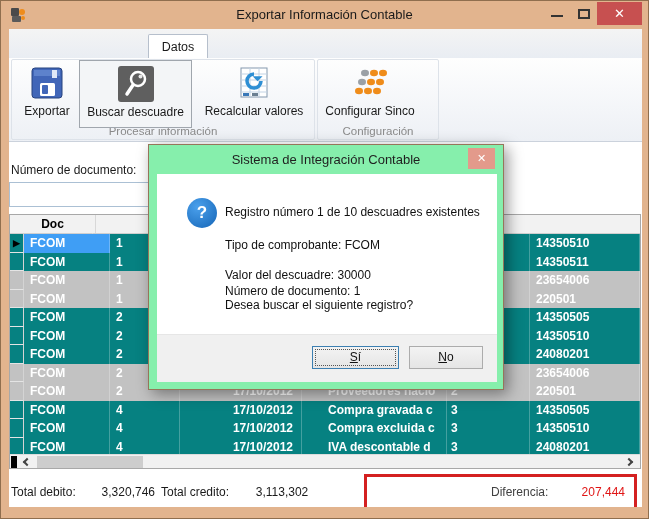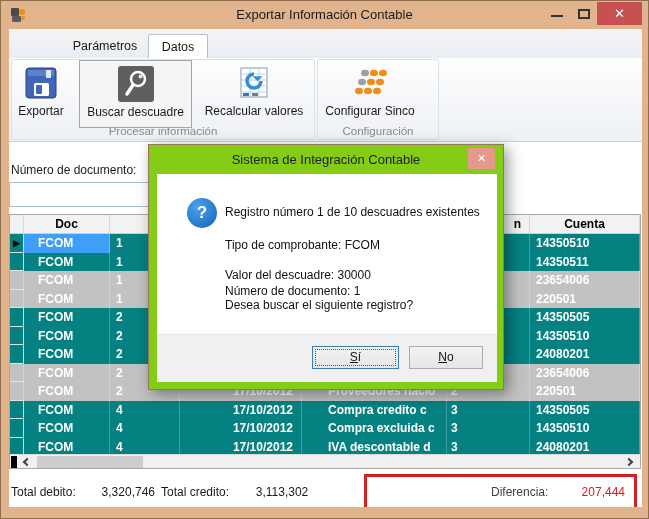--- a/index.html
+++ b/index.html
@@ -38,46 +38,46 @@
   .ribbon { position:absolute; left:0; top:29px; width:633px; height:84px;
       background:linear-gradient(#fefefe,#edf0f5); border-bottom:1px solid #cbd2dc; }
   .rgroup { position:absolute; top:1px; height:81px; border:1px solid #dde2e9; border-radius:2px;padding-left:43px; }
   .rgroup .glabel { position:absolute; left:0; right:0; bottom:1px; height:14px; line-height:14px;
       text-align:center; font-size:11.5px; color:#8a8a8a; }
   .g1 { left:2px; width:304px; }
   .g2 { left:308px; width:122px; }
   .rbtn { position:absolute; top:2px; height:66px; text-align:center; }
   .rbtn .ricon { height:42px; display:flex; align-items:center; justify-content:center; padding-top:4px;}
   .rbtn .rlabel { font-size:12px; color:#1a1a1a; line-height:14px; margin-top:2px; }
-  .rbtn.b1 { left:0;  width:64px; }
+  .rbtn.b1 { left:6px;  width:64px; }
   .rbtn.b2 { left:70px; width:113px; height:68px; border:1px solid #a0a6ad; background:#f3f5f7; }
   .rbtn.b3 { left:186px; width:118px; }
   .rbtn.b4 { left:312px; width:98px; }
 
   
   .filter-label { position:absolute; left:2px; top:134px; font-size:12px; color:#1a1a1a; }
   .filter-input { position:absolute; left:0; top:153px; width:301px; height:25px; background:#fff;
       border:1px solid #abc0d4; font-size:12px; padding:0 5px; font-family:"Liberation Sans",sans-serif; }
 
   
   .grid { position:absolute; left:0; top:185px; width:632px; height:255px; border:1px solid #a8a8a8;
       background:#fff; overflow:hidden; }
   .grow { display:flex; width:630px; }
-  .ghead { height:19px; background:#f2f2f2; border-bottom:1px solid #cfcfcf; }
+  .ghead { height:19px; background:#f2f2f2; border-bottom:1px solid #cfcfcf;flex-direction:column; }
   .ghead .gc { font-weight:bold; font-size:12px; color:#000; line-height:18px; border-right:1px solid #d8d8d8; }
   .drow { height:18.5px; font-weight:bold; font-size:12px; color:#fff; line-height:18.5px; }
   .drow .gc { border-right:1px solid rgba(255,255,255,0.25); overflow:hidden; white-space:nowrap; }
   .drow .c-marker { border-right:1px solid #d4d4d4; border-bottom:1px solid #e4e4e4; background:#fff; }
   .tone-teal .gc { background:#068181; }
   .tone-gray .gc { background:#c2c2c2; }
   .drow.selected { box-shadow:inset 0 0 0 1px #7cc4f8; }
   .drow.selected .c-doc { background:#3f9ef5; }
   .c-marker { width:14px; }
   .c-marker .mk { color:#000; font-size:9px; line-height:18.5px; padding-left:3px; display:block; }
-  .c-doc    { width:86px;  padding-left:14px; }
+  .c-doc    { width:86px;  padding-left:6px; }
   .c-num    { width:70px;  padding-left:6px; }
   .c-fecha  { width:122px; text-align:right; padding-right:8px; }
   .c-desc   { width:145px; padding-left:26px; }
   .c-extra  { width:83px;  padding-left:4px; }
   .c-cuenta { width:110px; padding-left:6px; }
   .ghead .c-doc, .ghead .c-cuenta { text-align:center; padding:0; }
   .ghead .c-extra { text-align:right; padding:0 8px 0 0; }
 
   .hscroll { position:absolute; left:0; bottom:0; width:630px; height:14px; background:#f1f1f1;
       border-top:1px solid #dcdcdc; }
@@ -93,21 +93,21 @@
   .totals { position:absolute; left:0; top:440px; width:633px; height:40px; background:#fff; font-size:12px; color:#1a1a1a; }
   .t-lab1 { position:absolute; left:2px;  top:16px; }
   .t-val1 { position:absolute; left:80px; top:16px; width:66px; text-align:right; }
   .t-lab2 { position:absolute; left:152px; top:16px; }
   .t-val2 { position:absolute; left:240px; top:16px; width:66px; text-align:center; }
   .diff-box { position:absolute; left:355px; top:5px; width:273px; height:36px; border:3px solid #d42020; }
   .diff-lab { position:absolute; left:124px; top:8px; color:#404040; }
   .diff-val { position:absolute; right:9px; top:8px; color:#e01515; }
 
   
-  .dialog { position:absolute; left:147px; top:143px; width:356px; height:246px; background:#84cc16;
+  .dialog { position:absolute; left:147px; top:143px; width:356px; height:246px; background:#86efac;
       border:1px solid #96755a; box-shadow:4px 4px 14px rgba(0,0,0,0.4); z-index:50;padding-left:32px; }
   .dlg-title { position:absolute; left:0; right:0; top:0; height:29px; line-height:29px; text-align:center;
       font-size:13px; color:#1f1f1f; }
   .dlg-close { position:absolute; top:3px; right:8px; width:27px; height:21px; background:#e39a8b;
       color:#fff; font-size:11px; text-align:center; line-height:21px; }
   .dlg-body { position:absolute; left:8px; top:29px; width:340px; height:208px; background:#fff; }
   .q-icon { position:absolute; left:30px; top:24px; width:30px; height:30px; border-radius:50%;
       background:radial-gradient(circle at 35% 30%, #4aa0ec, #1565b6); color:#fff; font-weight:bold;
       font-size:17px; text-align:center; line-height:30px; }
   .dlg-text { position:absolute; left:68px; font-size:12px; color:#111; white-space:nowrap; }
@@ -142,21 +142,20 @@
       </div>
     <div class="btn-max">
         <i></i>
       </div>
     <div class="btn-close">✕</div>
   </div>
 
   <div class="content">
 
     <div class="tabstrip">
-      <div class="tab inactive">Parámetros</div>
       <div class="tab active">Datos</div>
     </div>
 
     <div class="ribbon">
       <div class="rgroup g1">
         <div class="glabel">Procesar información</div>
       </div>
       <div class="rgroup g2">
         <div class="glabel">Configuración</div>
       </div>
@@ -331,21 +330,21 @@
             <div class="gc c-extra">2</div>
             <div class="gc c-cuenta">220501</div>
           </div>
           <div class="grow drow tone-teal">
             <div class="gc c-marker">
               <span class="mk"></span>
             </div>
             <div class="gc c-doc">FCOM</div>
             <div class="gc c-num">4</div>
             <div class="gc c-fecha">17/10/2012</div>
-            <div class="gc c-desc">Compra credito c</div>
+            <div class="gc c-desc">Compra gravada c</div>
             <div class="gc c-extra">3</div>
             <div class="gc c-cuenta">14350505</div>
           </div>
           <div class="grow drow tone-teal">
             <div class="gc c-marker">
               <span class="mk"></span>
             </div>
             <div class="gc c-doc">FCOM</div>
             <div class="gc c-num">4</div>
             <div class="gc c-fecha">17/10/2012</div>

